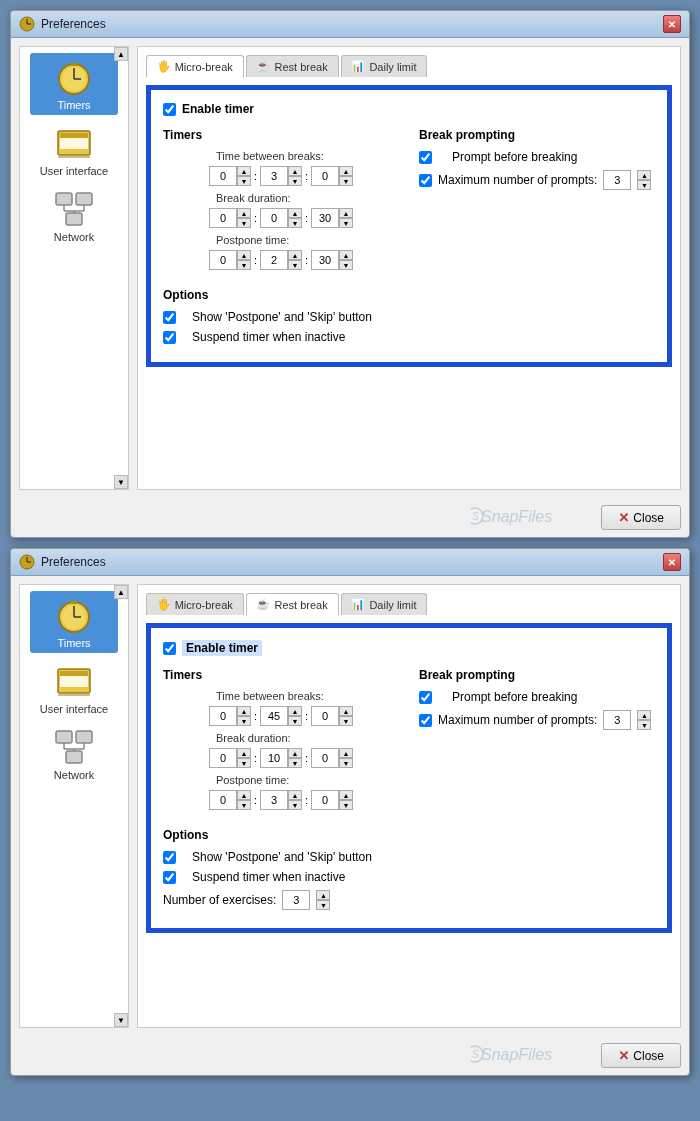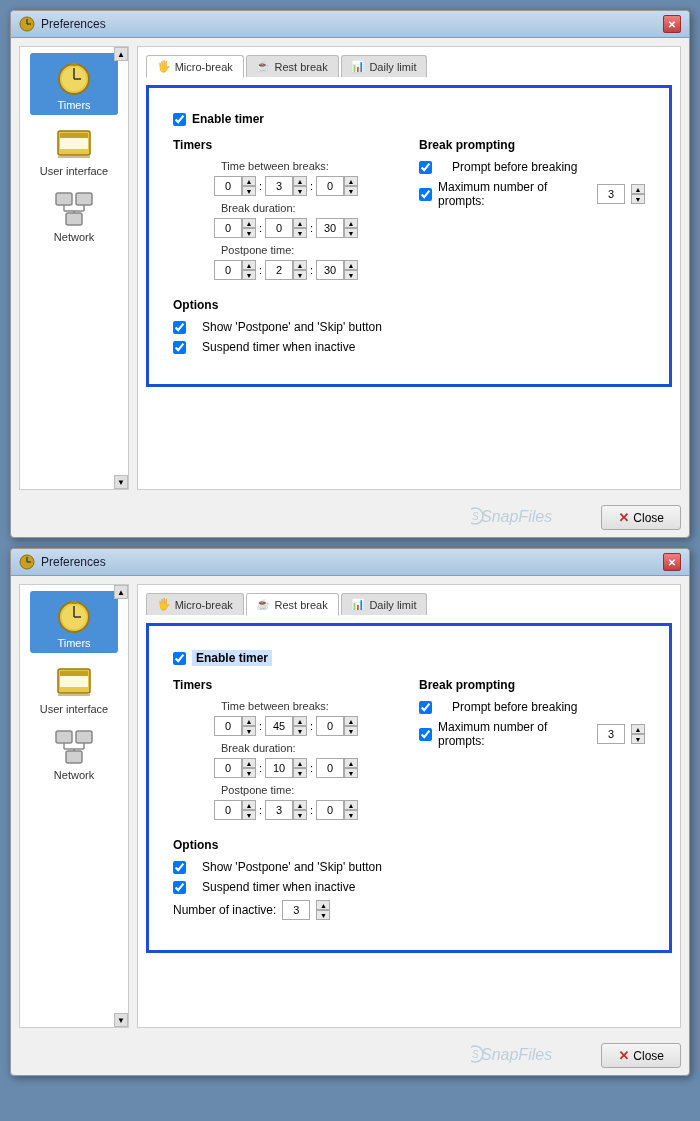--- a/index.html
+++ b/index.html
@@ -146,22 +146,22 @@
 
     .tab.active {
       background: white;
       border-bottom: 1px solid white;
       margin-bottom: -1px;
       z-index: 1;
       font-weight: normal;
     }
 
     .tab-content {
-      border: 3px solid #1d4ed8;
-      padding: 24px;
+      border: 5px solid #1d4ed8;
+      padding: 12px;
       background: white;
     }
 
     .enable-timer-row {
       display: flex;
       align-items: center;
       gap: 6px;
       margin-bottom: 12px;
     }
 
@@ -795,21 +795,21 @@
           <div class="section-title">Options</div>
           <div class="option-row">
             <input type="checkbox" checked="" style="">
             <span>Show 'Postpone' and 'Skip' button</span>
           </div>
           <div class="option-row">
             <input type="checkbox" checked="" style="">
             <span>Suspend timer when inactive</span>
           </div>
           <div class="number-exercises-row">
-            <span>Number of inactive:</span>
+            <span>Number of exercises:</span>
             <input class="spinner-input" type="text" value="3" style="">
             <div class="spinner-buttons">
               <button class="spin-btn">▲</button>
               <button class="spin-btn">▼</button>
             </div>
           </div>
         </div>
       </div>
     </div>
   </div>

